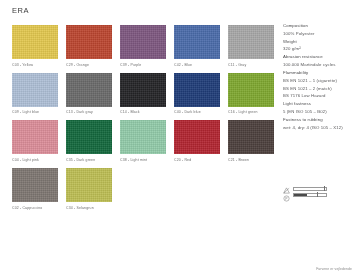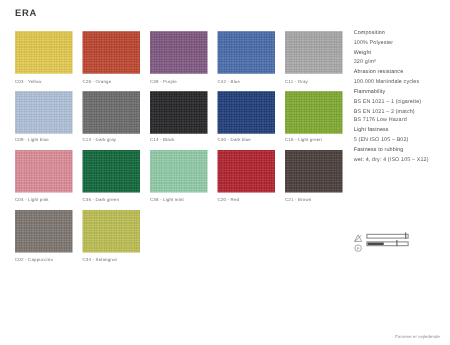--- a/index.html
+++ b/index.html
@@ -16,21 +16,21 @@
     padding: 0;
   }
 
   
   .title {
     position: absolute;
     left: 12px; top: 6px;
     font-size: 7.5px;
     letter-spacing: 0.6px;
     color: #3b3b3b;
-    font-weight: 700;
+    font-weight: 400;
   }
 
   
   .grid {
     position: absolute;
     left: 12px; top: 25px;
     width: 262px;
     display: grid;
     grid-template-columns: repeat(5, 46px);
     grid-column-gap: 8px;

